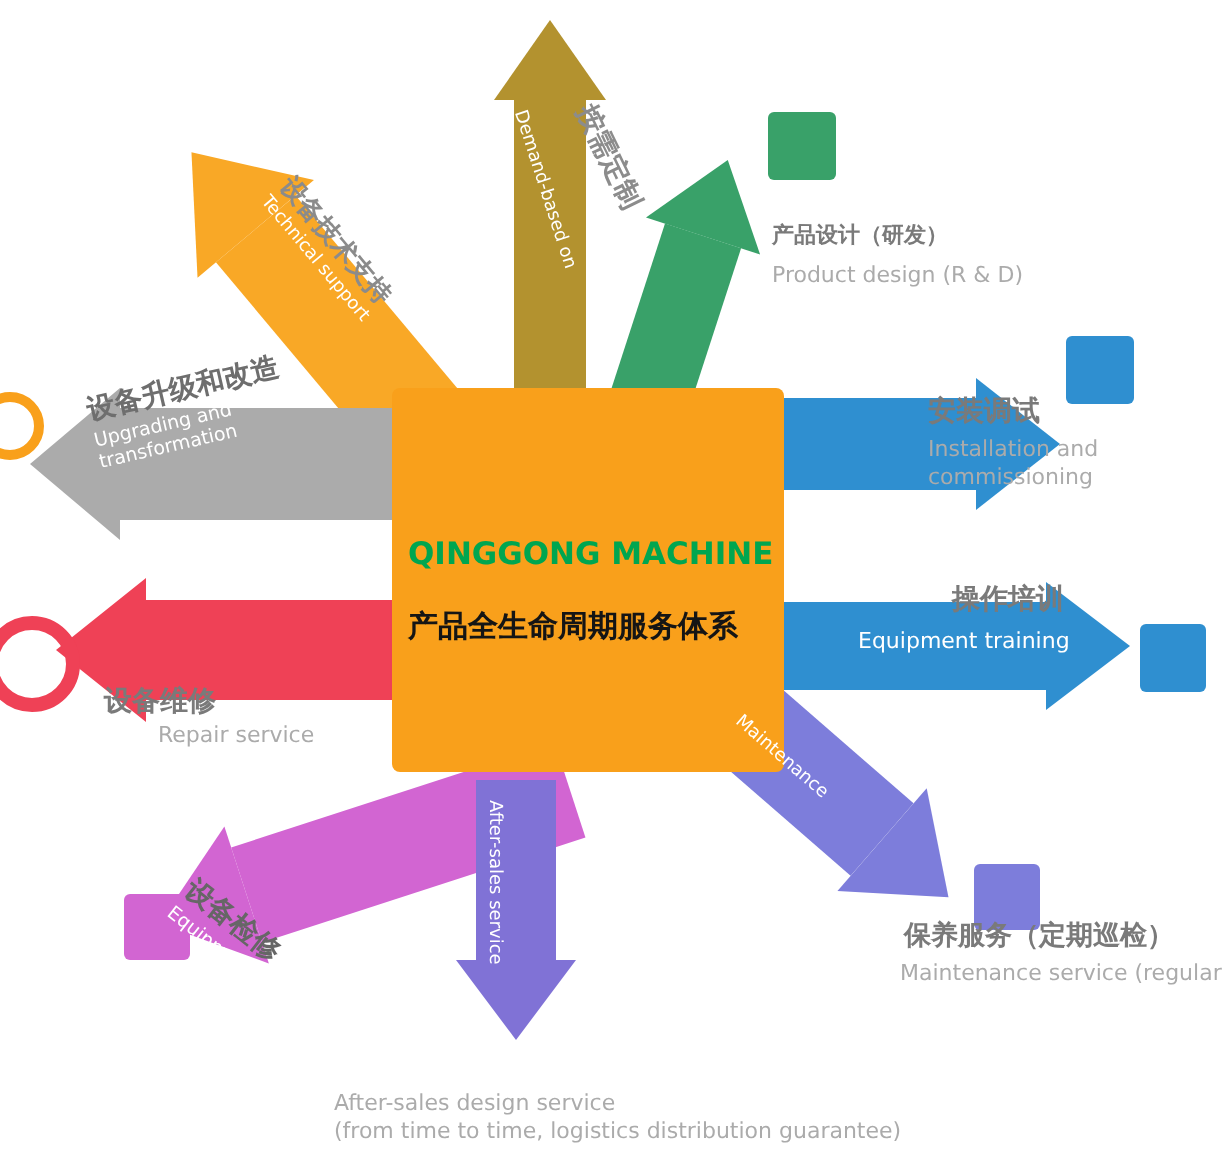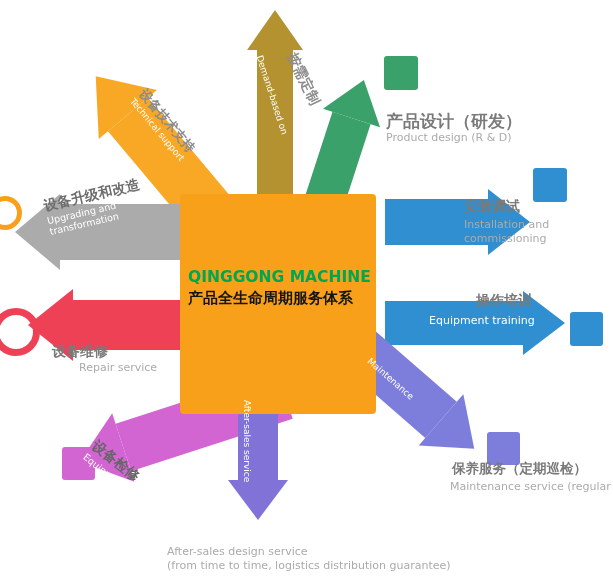--- a/index.html
+++ b/index.html
@@ -16,25 +16,25 @@
   .sq{position:absolute;border-radius:3px;}
   .ring{position:absolute;border-radius:50%;background:transparent;}
 
   .lbl{position:absolute;line-height:1.25;}
   .cn{font-weight:bold;color:#7A7A7A;font-size:14px;white-space:nowrap;}
   .en{color:#ABABAB;font-size:11px;}
   .white{color:#ffffff;}
   .rot{transform-origin:0 0;}
   .nowrap{white-space:nowrap;}
 
-  #center-box{position:absolute;left:180px;top:194px;width:196px;height:220px;
+  #center-box{position:absolute;left:196px;top:194px;width:196px;height:192px;
               background:#F9A01B;border-radius:4px;}
   #center-text{position:absolute;left:8px;top:74px;}
   #center-title{color:#00A650;font-size:15.5px;font-weight:bold;white-space:nowrap;}
-  #center-subtitle{color:#151515;font-size:15px;font-weight:bold;white-space:nowrap;margin-top:3px;}
+  #center-subtitle{color:#151515;font-size:15px;font-weight:bold;white-space:nowrap;margin-top:18px;}
 </style>
 </head>
 <body>
 
 <div id="canvas">
 
   <div class="arrow" style="left:275px;top:197px;width:205px;height:36px;transform:rotate(-90deg);">
     <div class="shaft" style="background:#B3922F;"></div>
     <div class="head" style="border-width:28px 0 28px 40px;border-left-color:#B3922F;"></div>
   </div>
@@ -100,21 +100,21 @@
   </div>
 
   <div class="lbl cn rot" style="left:299px;top:50px;transform:rotate(64deg);font-size:14px;color:#8C8C8C;">按需定制</div>
   <div class="lbl white rot nowrap" style="left:264px;top:54px;transform:rotate(72deg);font-size:9px;">Demand-based on</div>
 
   <div class="lbl rot" style="left:148px;top:86px;transform:rotate(50deg);">
     <div class="cn" style="font-size:13px;color:#8B8B8B;">设备技术支持</div>
     <div class="white nowrap" style="font-size:9px;">Technical support</div>
   </div>
 
-  <div class="lbl cn" style="left:386px;top:111px;font-size:17px;">产品设计（研发）</div>
+  <div class="lbl cn" style="left:386px;top:111px;font-size:11px;">产品设计（研发）</div>
   <div class="lbl en nowrap" style="left:386px;top:131px;">Product design (R &amp; D)</div>
 
   <div class="lbl cn" style="left:464px;top:198px;text-align:right;">安装调试</div>
   <div class="lbl en" style="left:464px;top:218px;width:112px;">Installation and commissioning</div>
 
   <div class="lbl cn" style="left:476px;top:292px;">操作培训</div>
   <div class="lbl white nowrap" style="left:429px;top:314px;font-size:11px;">Equipment training</div>
 
   <div class="lbl rot" style="left:42px;top:198px;transform:rotate(-13deg);">
     <div class="cn" style="font-size:14px;color:#6E6E6E;">设备升级和改造</div>

